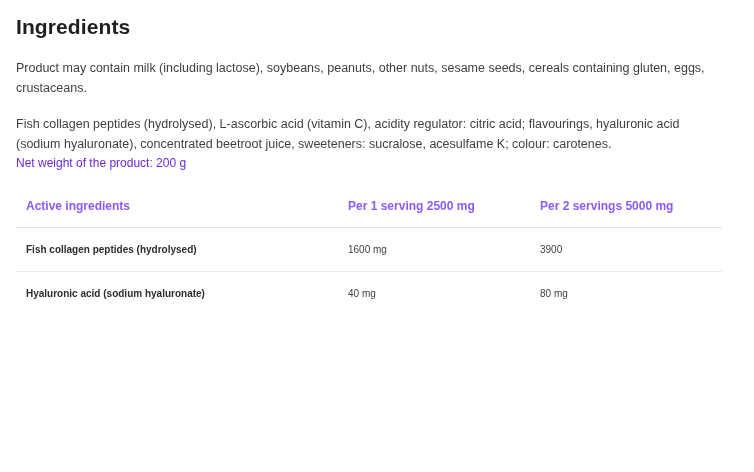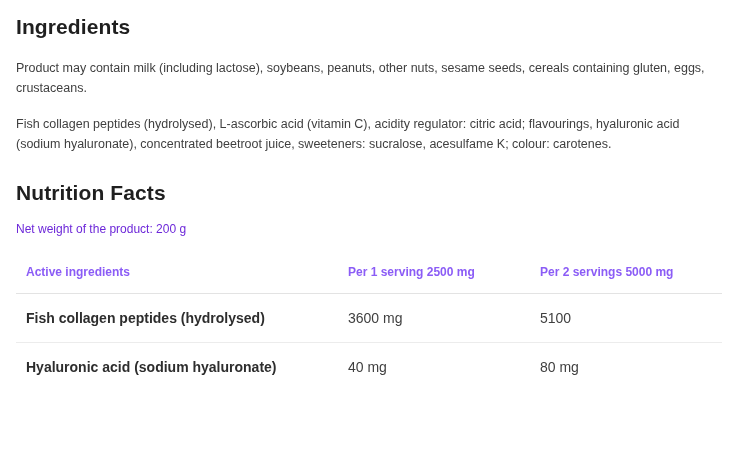--- a/index.html
+++ b/index.html
@@ -56,21 +56,21 @@
   }
   table.nutrition th {
     text-align: left;
     font-size: 12px;
     font-weight: bold;
     color: #8b5cf6;
     padding: 12px 10px 14px 10px;
     border-bottom: 1px solid #e3e3e3;
   }
   table.nutrition td {
-    font-size: 14px;
+    font-size: 10px;
     color: #3f3f3f;
     padding: 16px 10px 16px 10px;
     border-bottom: 1px solid #ececec;
     vertical-align: middle;
   }
   table.nutrition td.ing {
     font-weight: bold;
     color: #2d2d2d;
   }
   table.nutrition col.c1 { width: 322px; }
@@ -83,21 +83,20 @@
 </head>
 <body>
 
 <div class="page">
 
   <h2 class="section-title">Ingredients</h2>
 
   <p class="body-text">Product may contain milk (including lactose), soybeans, peanuts, other nuts, sesame seeds, cereals containing gluten, eggs, crustaceans.</p>
   <p class="body-text">Fish collagen peptides (hydrolysed), L-ascorbic acid (vitamin C), acidity regulator: citric acid; flavourings, hyaluronic acid (sodium hyaluronate), concentrated beetroot juice, sweeteners: sucralose, acesulfame K; colour: carotenes.</p>
 
-  <h2 class="section-title second">Nutrition Facts</h2>
 
   <div class="facts-lines">
     <div>Net weight of the product: 200 g</div>
   </div>
 
   <table class="nutrition">
     <colgroup>
       <col class="c1">
       <col class="c2">
       <col class="c3">
@@ -105,22 +104,22 @@
     <thead>
       <tr>
         <th>Active ingredients</th>
         <th>Per 1 serving 2500 mg</th>
         <th>Per 2 servings 5000 mg</th>
       </tr>
     </thead>
     <tbody>
       <tr>
         <td class="ing">Fish collagen peptides (hydrolysed)</td>
-        <td>3600 mg</td>
-        <td>5100</td>
+        <td>1600 mg</td>
+        <td>3900</td>
       </tr>
       <tr>
         <td class="ing">Hyaluronic acid (sodium hyaluronate)</td>
         <td>40 mg</td>
         <td>80 mg</td>
       </tr>
     </tbody>
   </table>
 
 </div>

